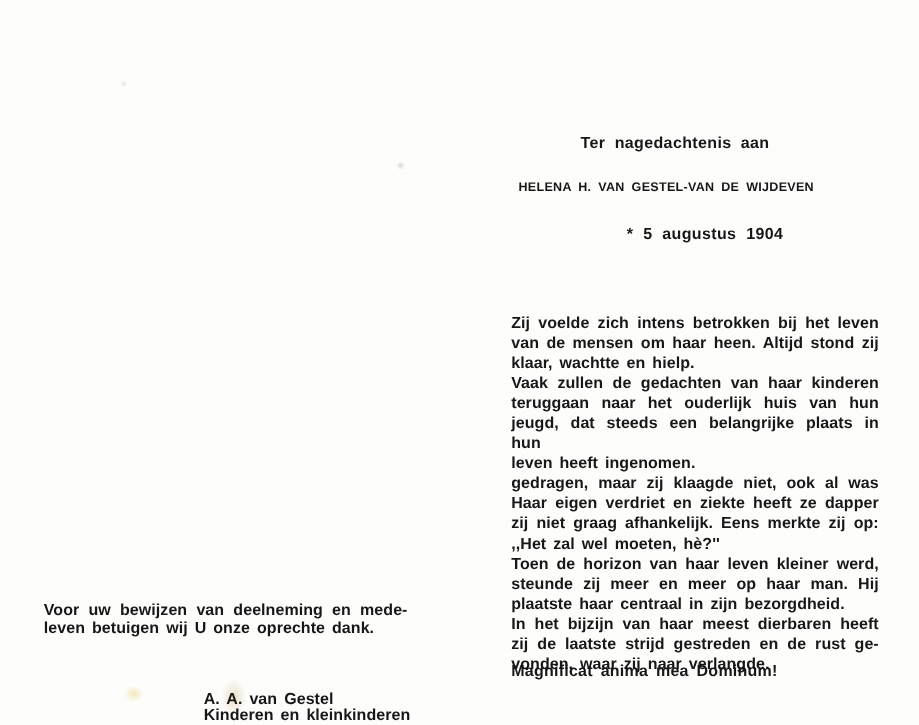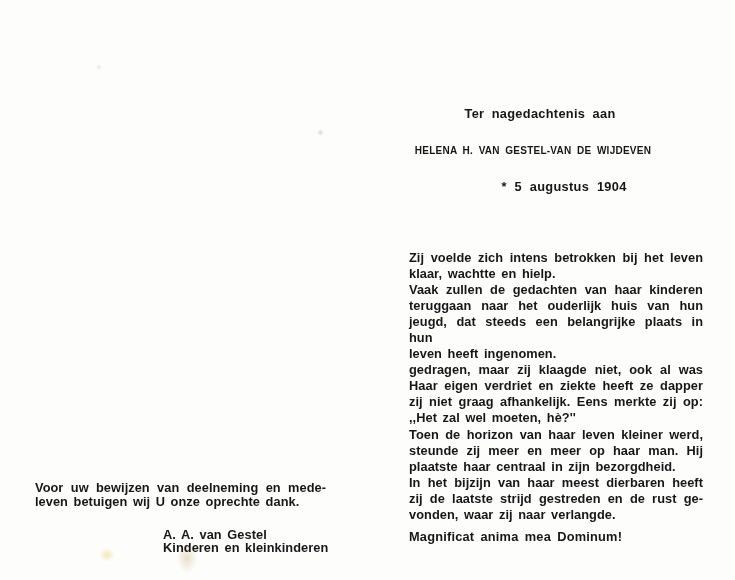--- a/index.html
+++ b/index.html
@@ -71,21 +71,21 @@
     letter-spacing: 0.05px; word-spacing: 2px;
   }
   .ack .bline { text-align: left; white-space: nowrap; }
   .ack .bline.j {
     text-align: justify;
     text-align-last: justify;
     white-space: normal;
   }
   .signature {
     position: absolute;
-    left: 163px; top: 528px;
+    left: 163px; top: 552px;
     font-size: 12.8px; line-height: 13.2px;
     letter-spacing: 0.05px; word-spacing: 2px;
   }
 
   
   .stain { position: absolute; pointer-events: none; }
   .stain-yellow {
     left: 99px; top: 548px; width: 16px; height: 14px;
     background: radial-gradient(ellipse at center, rgba(233,206,105,0.45), rgba(233,206,105,0) 70%);
   }
@@ -117,20 +117,21 @@
   <div class="name-line">HELENA H. VAN GESTEL-VAN DE WIJDEVEN</div>
 
   <div class="dates">
     <div class="dates-inner">
       <div>* 5 augustus 1904</div>
     </div>
   </div>
 
   <div class="body-text">
     <div class="bline j">Zij voelde zich intens betrokken bij het leven</div>
+    <div class="bline j">van de mensen om haar heen. Altijd stond zij</div>
     <div class="bline">klaar, wachtte en hielp.</div>
     <div class="bline j">Vaak zullen de gedachten van haar kinderen</div>
     <div class="bline j">teruggaan naar het ouderlijk huis van hun</div>
     <div class="bline j">jeugd, dat steeds een belangrijke plaats in hun</div>
     <div class="bline">leven heeft ingenomen.</div>
     <div class="bline j">gedragen, maar zij klaagde niet, ook al was</div>
     <div class="bline j">Haar eigen verdriet en ziekte heeft ze dapper</div>
     <div class="bline j">zij niet graag afhankelijk. Eens merkte zij op:</div>
     <div class="bline">,,Het zal wel moeten, hè?''</div>
     <div class="bline j">Toen de horizon van haar leven kleiner werd,</div>

